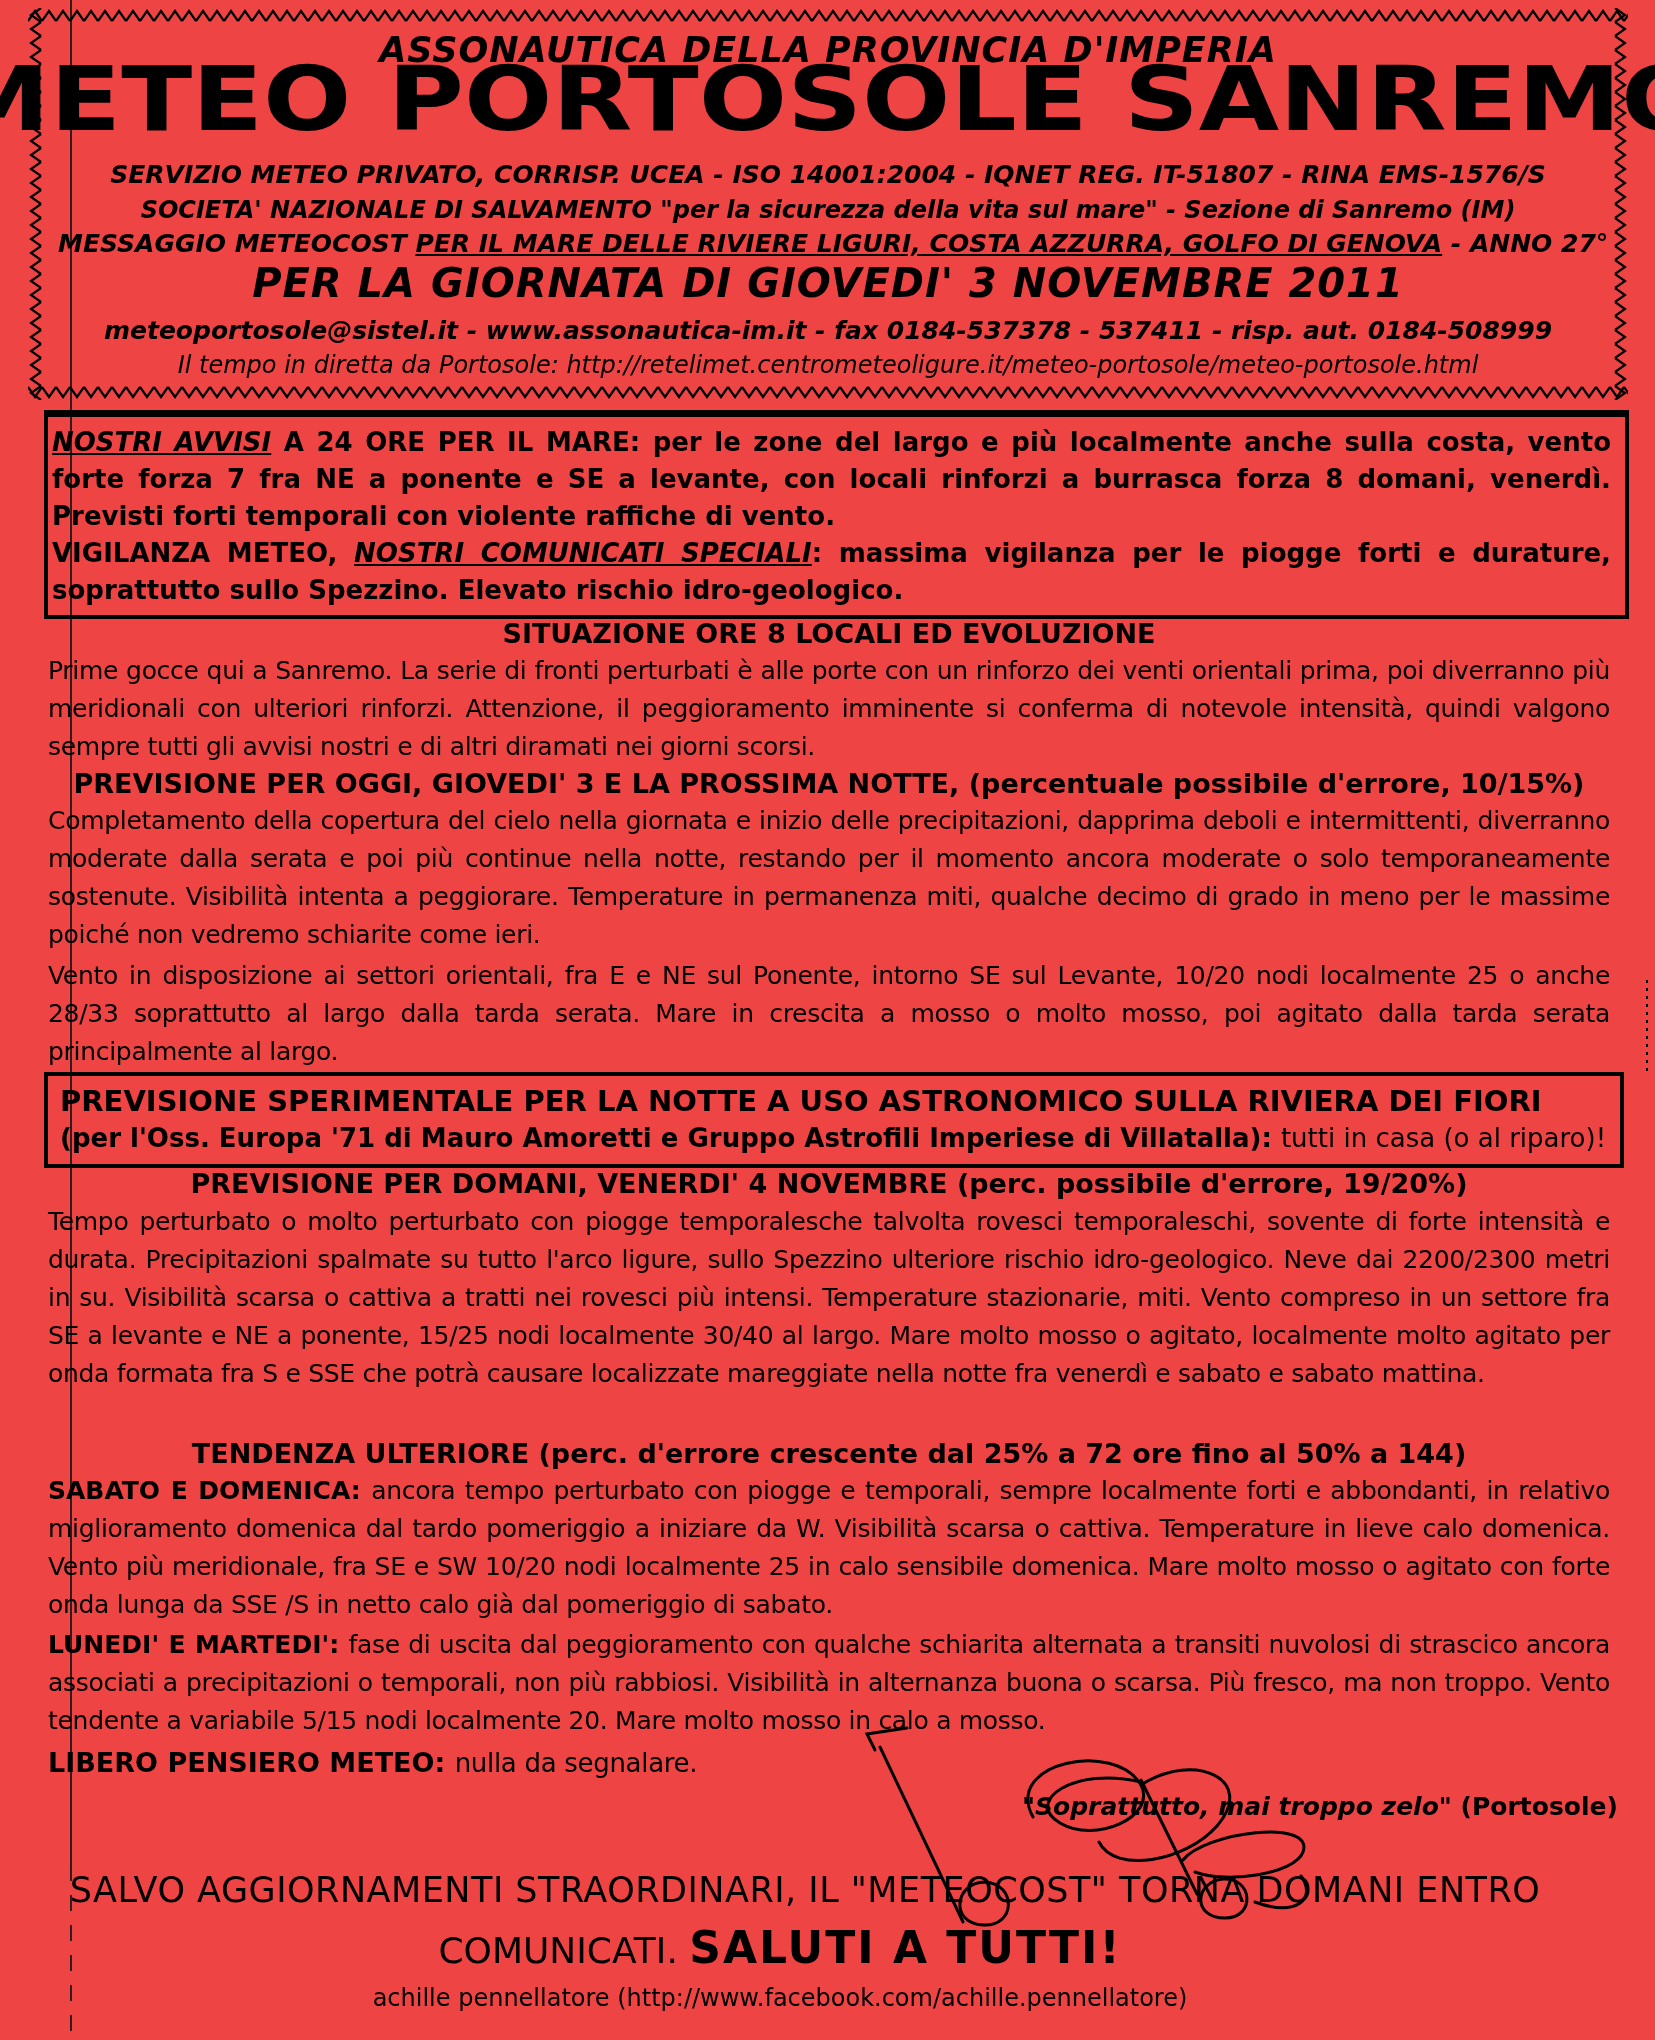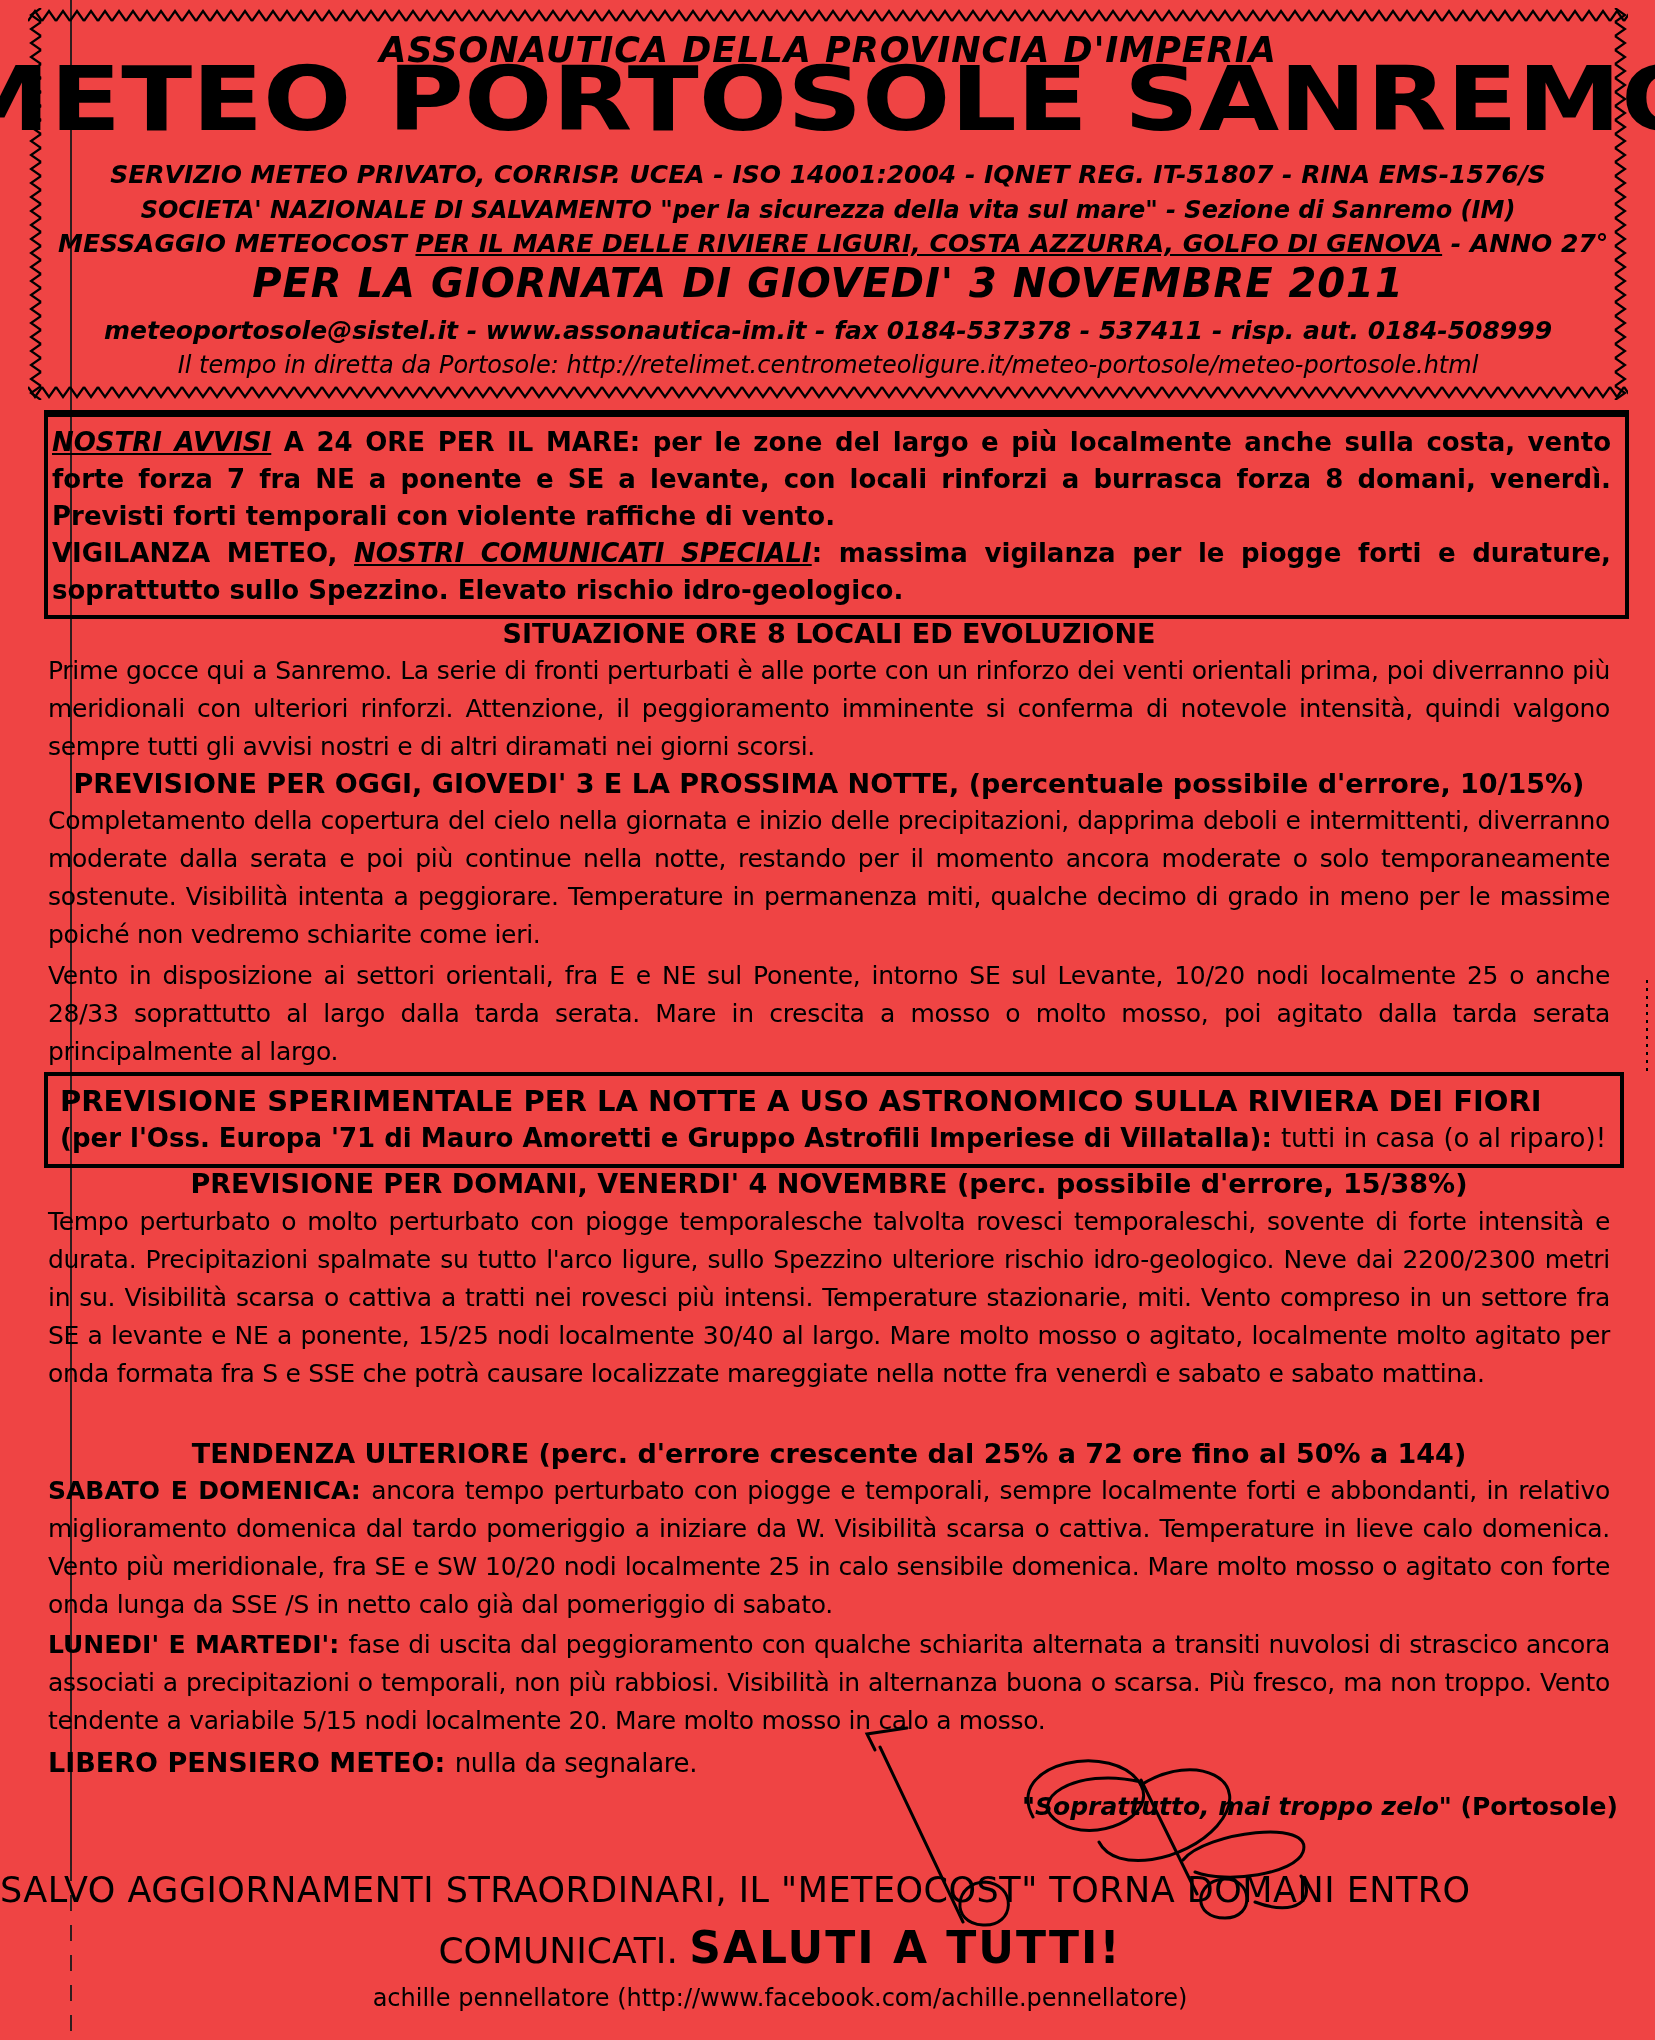--- a/index.html
+++ b/index.html
@@ -56,21 +56,21 @@
   .domani-para{top:1203px;}
   .tendenza-heading{top:1438px;}
   .sabato-para{top:1472px;}
   .lunedi-para{top:1626px;}
   .libero-line{top:1744px; font-size:26px; text-align:left;}
   .libero-line .lead{font-size:27px;}
   .signature{position:absolute; left:555px; top:1722px;}
   .quote-line{position:absolute; left:1022px; top:1792px; font-size:25px; font-weight:bold;
     font-style:italic; white-space:nowrap;}
   .quote-line .attrib{font-style:normal;}
-  .footer-line-1{position:absolute; left:0; top:1870px; width:1610px; text-align:left;
+  .footer-line-1{position:absolute; left:0; top:1870px; width:1610px; text-align:center;
     font-size:35px; letter-spacing:0.5px; white-space:nowrap;}
   .footer-line-2{position:absolute; left:0; top:1922px; width:1560px; text-align:center; white-space:nowrap;}
   .footer-line-2 .mezzo{font-size:36px;}
   .footer-line-2 .saluti{font-size:44px; font-weight:bold; letter-spacing:2px;}
   .footer-credit{position:absolute; left:0; top:1984px; width:1560px; text-align:center; font-size:24px;}
 </style>
 </head>
 <body>
 
 <div class="page">
@@ -133,21 +133,21 @@
 
   <div class="col heading oggi-heading">PREVISIONE PER OGGI, GIOVEDI' 3 E LA PROSSIMA NOTTE, (percentuale possibile d'errore, 10/15%)</div>
   <p class="col para oggi-para-1">Completamento della copertura del cielo nella giornata e inizio delle precipitazioni, dapprima deboli e intermittenti, diverranno moderate dalla serata e poi più continue nella notte, restando per il momento ancora moderate o solo temporaneamente sostenute. Visibilità intenta a peggiorare. Temperature in permanenza miti, qualche decimo di grado in meno per le massime poiché non vedremo schiarite come ieri.</p>
   <p class="col para oggi-para-2">Vento in disposizione ai settori orientali, fra E e NE sul Ponente, intorno SE sul Levante, 10/20 nodi localmente 25 o anche 28/33 soprattutto al largo dalla tarda serata. Mare in crescita a mosso o molto mosso, poi agitato dalla tarda serata principalmente al largo.</p>
 
   <div class="astro-box">
     <div class="astro-line1">PREVISIONE SPERIMENTALE PER LA NOTTE A USO ASTRONOMICO SULLA RIVIERA DEI FIORI</div>
     <div class="astro-line2"><span class="lead">(per l'Oss. Europa '71 di Mauro Amoretti e Gruppo Astrofili Imperiese di Villatalla): </span><span>tutti in casa (o al riparo)!</span></div>
   </div>
 
-  <div class="col heading domani-heading">PREVISIONE PER DOMANI, VENERDI' 4 NOVEMBRE (perc. possibile d'errore, 15/38%)</div>
+  <div class="col heading domani-heading">PREVISIONE PER DOMANI, VENERDI' 4 NOVEMBRE (perc. possibile d'errore, 19/20%)</div>
   <p class="col para domani-para">Tempo perturbato o molto perturbato con piogge temporalesche talvolta rovesci temporaleschi, sovente di forte intensità e durata. Precipitazioni spalmate su tutto l'arco ligure, sullo Spezzino ulteriore rischio idro-geologico. Neve dai 2200/2300 metri in su. Visibilità scarsa o cattiva a tratti nei rovesci più intensi. Temperature stazionarie, miti. Vento compreso in un settore fra SE a levante e NE a ponente, 15/25 nodi localmente 30/40 al largo. Mare molto mosso o agitato, localmente molto agitato per onda formata fra S e SSE che potrà causare localizzate mareggiate nella notte fra venerdì e sabato e sabato mattina.</p>
 
   <div class="col heading tendenza-heading">TENDENZA ULTERIORE (perc. d'errore crescente dal 25% a 72 ore fino al 50% a 144)</div>
   <p class="col para sabato-para"><span class="lead">SABATO E DOMENICA: </span><span>ancora tempo perturbato con piogge e temporali, sempre localmente forti e abbondanti, in relativo miglioramento domenica dal tardo pomeriggio a iniziare da W. Visibilità scarsa o cattiva. Temperature in lieve calo domenica. Vento più meridionale, fra SE e SW 10/20 nodi localmente 25 in calo sensibile domenica. Mare molto mosso o agitato con forte onda lunga da SSE /S in netto calo già dal pomeriggio di sabato.</span></p>
   <p class="col para lunedi-para"><span class="lead">LUNEDI' E MARTEDI': </span><span>fase di uscita dal peggioramento con qualche schiarita alternata a transiti nuvolosi di strascico ancora associati a precipitazioni o temporali, non più rabbiosi. Visibilità in alternanza buona o scarsa. Più fresco, ma non troppo. Vento tendente a variabile 5/15 nodi localmente 20. Mare molto mosso in calo a mosso.</span></p>
 
   <div class="col para libero-line"><span class="lead">LIBERO PENSIERO METEO: </span><span>nulla da segnalare.</span></div>
 
   <svg class="signature" width="780" height="225" viewBox="0 0 780 225">
     <g fill="none" stroke="#000" stroke-width="3" stroke-linecap="round">

